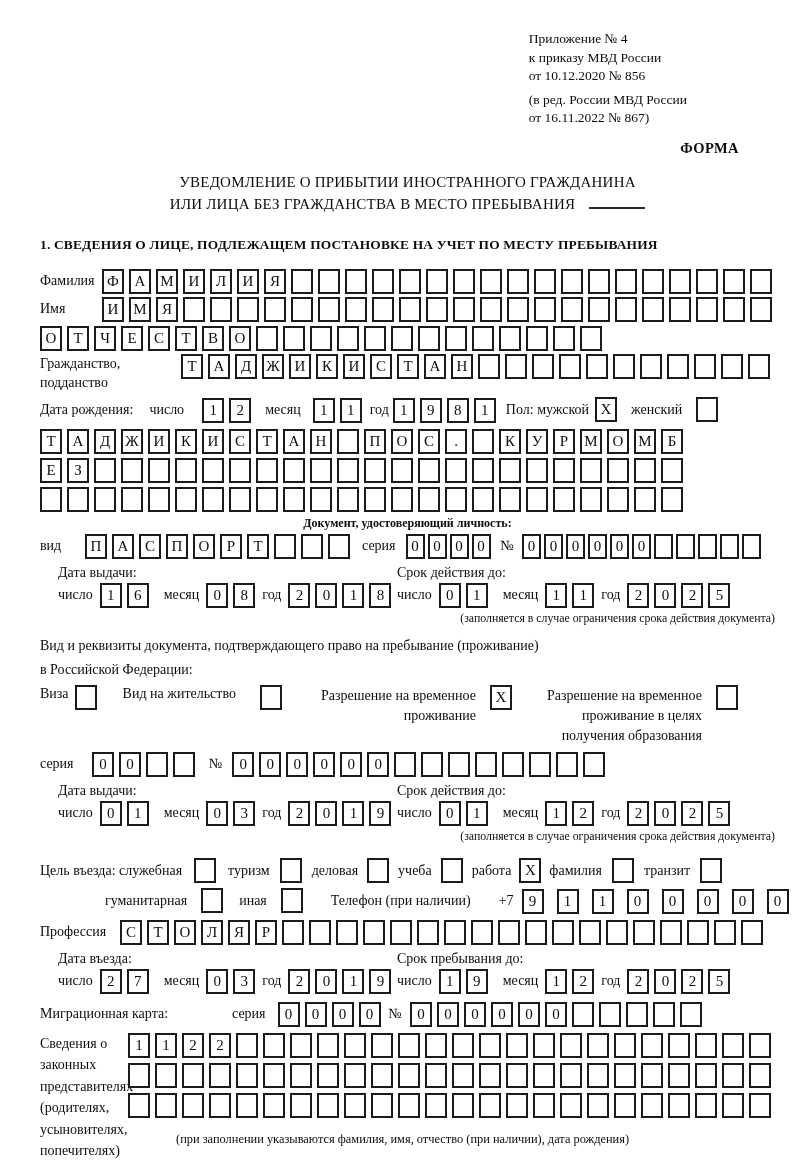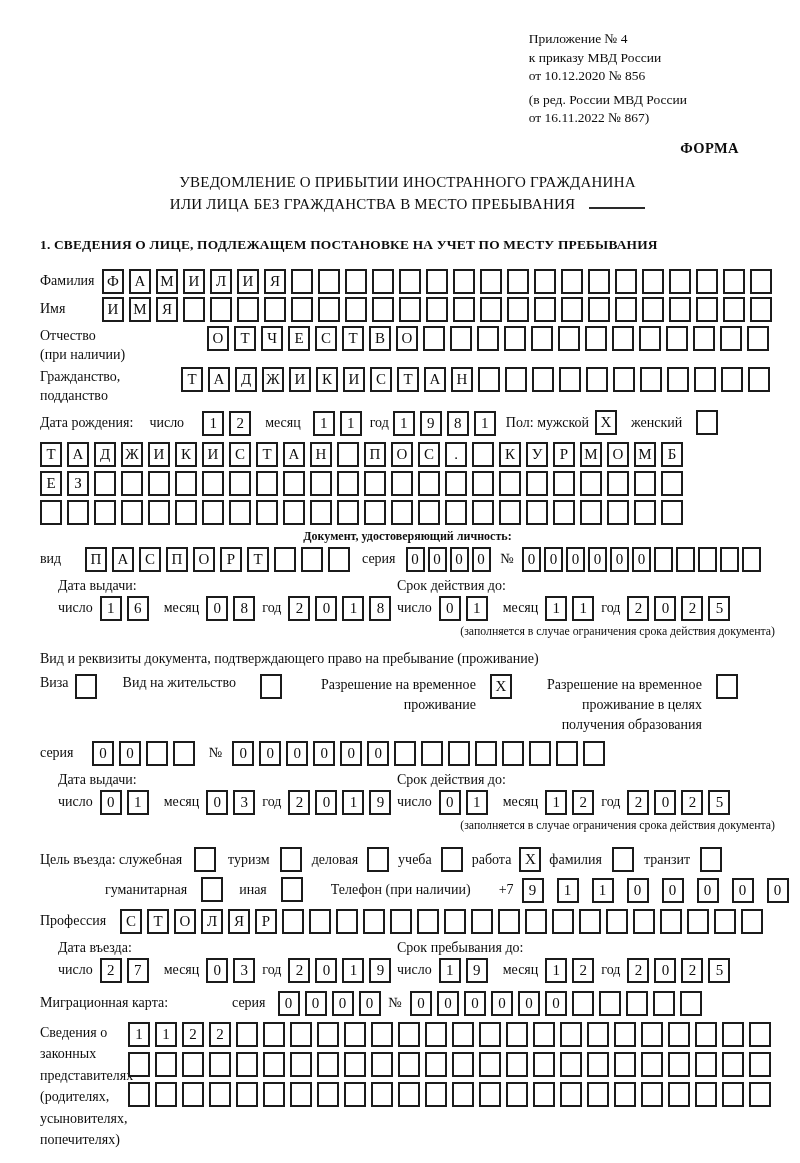--- a/index.html
+++ b/index.html
@@ -138,24 +138,20 @@
           <span class="cell"></span>
           <span class="cell"></span>
           <span class="cell"></span>
           <span class="cell"></span>
           <span class="cell"></span>
           <span class="cell"></span>
         </span>
     </div>
 
     <div class="row top" style="margin-top:4px">
-      <span class="lab lab2" style="width:167px">
-        <span style="display:block">Отчество</span>
-        <span style="display:block">(при наличии)</span>
-      </span>
       <span class="cells">
           <span class="cell">О</span>
           <span class="cell">Т</span>
           <span class="cell">Ч</span>
           <span class="cell">Е</span>
           <span class="cell">С</span>
           <span class="cell">Т</span>
           <span class="cell">В</span>
           <span class="cell">О</span>
           <span class="cell"></span>
@@ -395,20 +391,21 @@
               <span class="cell">2</span>
               <span class="cell">5</span>
             </span>
         </div>
         <div class="dp-note">(заполняется в случае ограничения срока действия документа)</div>
       </div>
     </div>
 
     <div class="stay-doc">
       <div>Вид и реквизиты документа, подтверждающего право на пребывание (проживание)</div>
+      <div>в Российской Федерации:</div>
     </div>
 
     <div class="row top" style="margin-top:4px">
       <span class="lab">Виза</span>
       <span class="cell cb" style="margin-left:6px"></span>
       <span class="lab" style="margin-left:26px">Вид на жительство</span>
       <span class="cell cb" style="margin-left:24px"></span>
       <span class="lab opt-label" style="margin-left:22px; width:172px">
         <span style="display:block">Разрешение на временное</span>
         <span style="display:block">проживание</span>
@@ -716,17 +713,18 @@
             <span class="cell"></span>
             <span class="cell"></span>
             <span class="cell"></span>
             <span class="cell"></span>
             <span class="cell"></span>
             <span class="cell"></span>
             <span class="cell"></span>
             <span class="cell"></span>
             <span class="cell"></span>
           </span>
+        <span class="legal-note" style="display:block">(при заполнении указываются фамилия, имя, отчество (при наличии), дата рождения)</span>
       </span>
     </div>
 
   </div>
 </div>
 
 </body></html>

